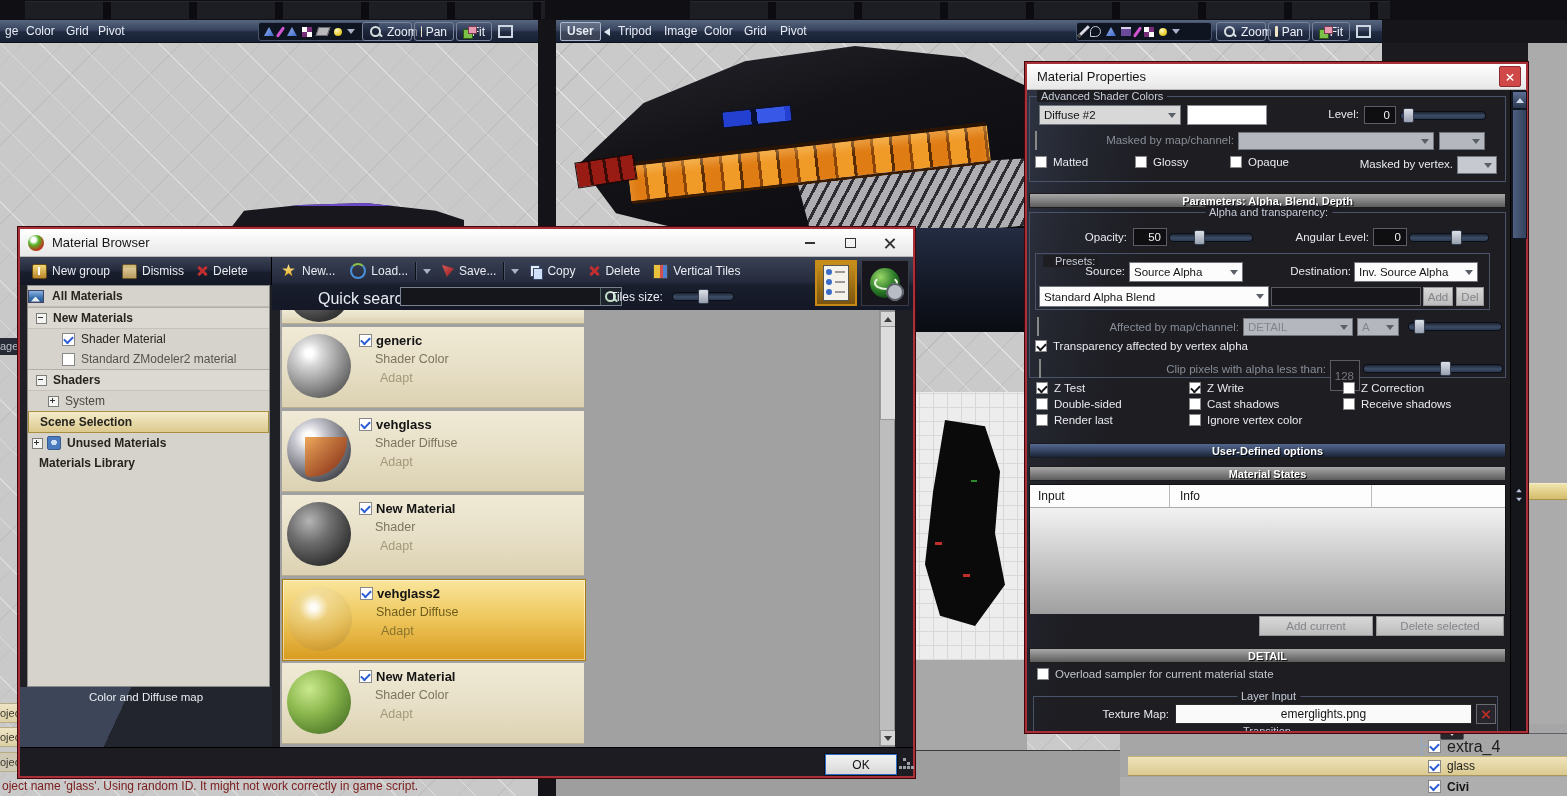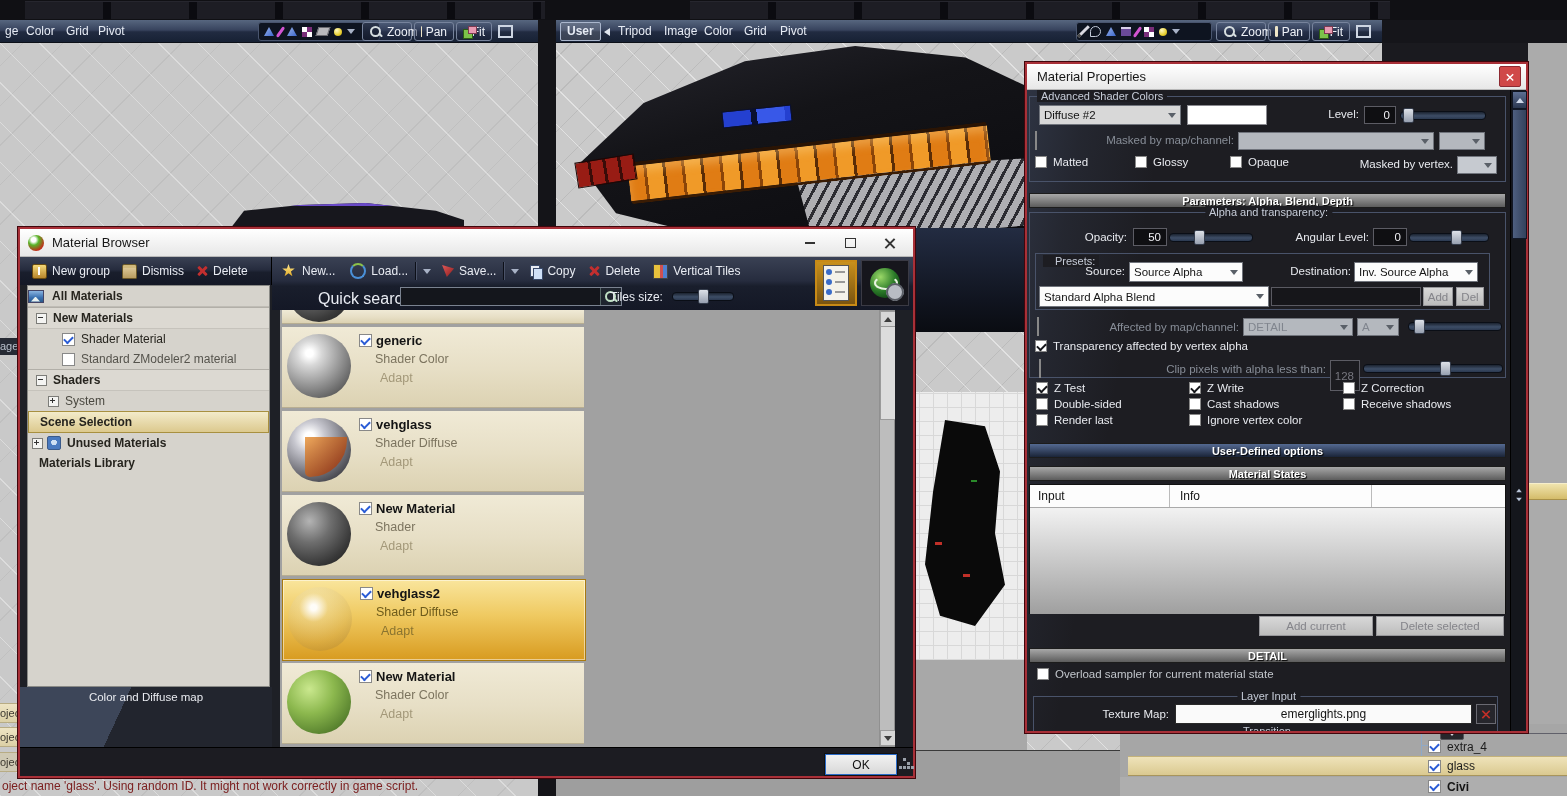--- a/index.html
+++ b/index.html
@@ -235,21 +235,21 @@
     <div class="abs" style="left:266px;top:9px;width:181px;height:1px;background:#60606a;"></div>
     <div class="abs" style="left:320px;top:3px;width:24px;height:13px;background:#26262b;border:1px solid #55555a;border-radius:2px;display:flex;align-items:center;justify-content:center;">
       <i class="darr dn" style="border-top-color:#d8d8e0;"></i>
     </div>
     <div class="abs" style="left:301px;top:4px;width:1px;height:62px;background:#8fa9c6;"></div>
     <div class="abs" style="left:301px;top:21px;width:8px;height:1px;background:#8fa9c6;"></div>
     <div class="abs" style="left:301px;top:42px;width:8px;height:1px;background:#8fa9c6;"></div>
     <div class="abs" style="left:301px;top:62px;width:8px;height:1px;background:#8fa9c6;"></div>
     <div class="abs" style="left:0;top:13px;width:447px;height:19px;display:flex;align-items:center;">
       <i class="cb on" style="margin-left:308px;"></i>
-      <span style="margin-left:6px;font-size:12px;color:#1c1c1c;">extra_4</span>
+      <span style="margin-left:6px;font-size:16px;color:#1c1c1c;">extra_4</span>
     </div>
     <div class="abs" style="left:8px;top:32px;width:439px;height:20px;display:flex;align-items:center;background:linear-gradient(#efe3ba,#dac990);border-top:1px solid #c4b27a;border-bottom:1px solid #a8955c;box-sizing:border-box;">
       <i class="cb on" style="margin-left:300px;"></i>
       <span style="margin-left:6px;font-size:12px;color:#1c1c1c;">glass</span>
     </div>
     <div class="abs" style="left:0;top:53px;width:447px;height:19px;display:flex;align-items:center;background:#aeaeae;">
       <i class="cb on" style="margin-left:308px;"></i>
       <span style="margin-left:6px;font-size:12px;font-weight:bold;color:#141414;">Civi</span>
     </div>
   </div>

